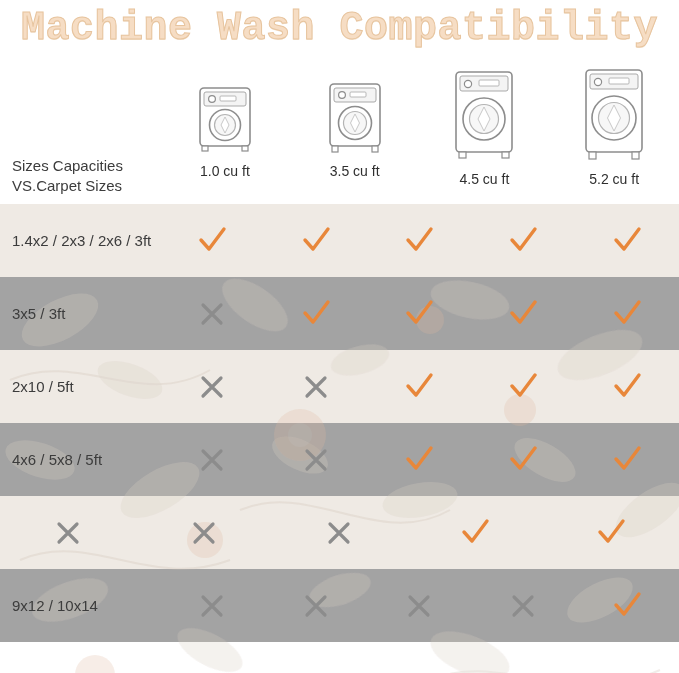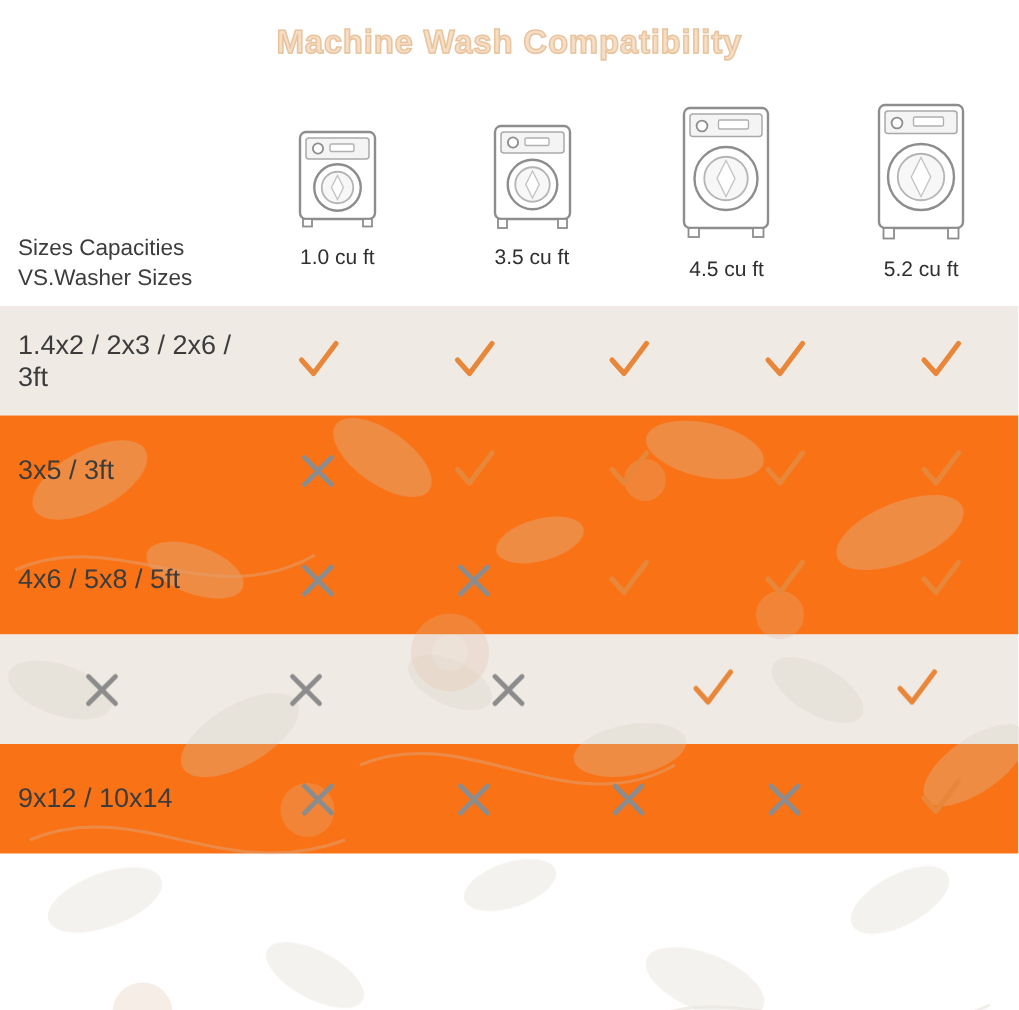--- a/index.html
+++ b/index.html
@@ -18,58 +18,59 @@
 
   
   .title-bar {
     height: 56px;
     display: flex;
     align-items: center;
     justify-content: center;
     background: #ffffff;
   }
   .title {
-    font-size: 22px;
+    font-size: 40px;
     font-weight: bold;
     letter-spacing: 0.5px;
     color: #f6ddc4;
     -webkit-text-stroke: 1px #e7c49e;
     text-shadow: 0 1px 0 #f3e4d2;
+    font-family: Liberation Mono, monospace;
   }
 
   
   .table {
     width: 679px;
     position: relative;
   }
 
   .row {
     display: flex;
     align-items: center;
     position: relative;
   }
 
   .row.header {
     height: 148px;
     align-items: flex-start;
   }
 
   .row.band-a { background: #efeae4; }
-  .row.band-b { background: #f97316; }
+  .row.band-b { background: #a3a3a3; }
 
   .row.data {
     height: 73px;
   }
 
   .label-cell {
     width: 160px;
     flex: 0 0 160px;
     padding-left: 12px;
     box-sizing: border-box;
-    font-size: 18px;
+    font-size: 15px;
     color: #3c3c3c;
     z-index: 2;
   }
 
   .row.header .label-cell {
     padding-top: 100px;
     font-size: 15px;
     line-height: 20px;
   }
 
@@ -161,21 +162,21 @@
       <path d="M10 120 C 80 90, 140 150, 210 110"></path>
       <path d="M240 250 C 310 220, 380 290, 450 250"></path>
       <path d="M430 420 C 500 390, 570 450, 660 410"></path>
       <path d="M20 300 C 90 270, 150 330, 230 300"></path>
     </g>
   </svg>
 
   <div class="row header">
     <div class="label-cell">
       <div>Sizes Capacities</div>
-      <div>VS.Washer Sizes</div>
+      <div>VS.Carpet Sizes</div>
     </div>
 
     <div class="cell">
       <svg class="washer" width="62" height="96" viewBox="0 0 62 96">
         <rect x="6" y="26" width="50" height="58" rx="4" fill="#ffffff" stroke="#8d8d8d" stroke-width="1.6"></rect>
         <rect x="10" y="30" width="42" height="14" rx="2" fill="#f4f4f4" stroke="#a9a9a9" stroke-width="1"></rect>
         <circle cx="18" cy="37" r="3.4" fill="#ffffff" stroke="#8d8d8d" stroke-width="1.2"></circle>
         <rect x="26" y="34" width="16" height="5" rx="1" fill="#ffffff" stroke="#b0b0b0" stroke-width="0.9"></rect>
         <circle cx="31" cy="63" r="15.5" fill="#ffffff" stroke="#8d8d8d" stroke-width="1.6"></circle>
         <circle cx="31" cy="63" r="10.5" fill="#f7f7f7" stroke="#b4b4b4" stroke-width="1.2"></circle>
@@ -284,20 +285,48 @@
           <path d="M5 15 L13 24 L28 4" fill="none" stroke="#E8873A" stroke-width="3.4" stroke-linecap="round" stroke-linejoin="round"></path>
         </svg>
     </div>
     <div class="cell">
       <svg class="mark" width="32" height="32" viewBox="0 0 32 32">
           <path d="M5 15 L13 24 L28 4" fill="none" stroke="#E8873A" stroke-width="3.4" stroke-linecap="round" stroke-linejoin="round"></path>
         </svg>
     </div>
   </div>
 
+  <div class="row data band-a">
+    <div class="label-cell">2x10 / 5ft</div>
+    <div class="cell">
+      <svg class="mark" width="28" height="28" viewBox="0 0 28 28">
+          <path d="M5 5 L23 23 M23 5 L5 23" fill="none" stroke="#8C8C8C" stroke-width="3.2" stroke-linecap="round"></path>
+        </svg>
+    </div>
+    <div class="cell">
+      <svg class="mark" width="28" height="28" viewBox="0 0 28 28">
+          <path d="M5 5 L23 23 M23 5 L5 23" fill="none" stroke="#8C8C8C" stroke-width="3.2" stroke-linecap="round"></path>
+        </svg>
+    </div>
+    <div class="cell">
+      <svg class="mark" width="32" height="32" viewBox="0 0 32 32">
+          <path d="M5 15 L13 24 L28 4" fill="none" stroke="#E8873A" stroke-width="3.4" stroke-linecap="round" stroke-linejoin="round"></path>
+        </svg>
+    </div>
+    <div class="cell">
+      <svg class="mark" width="32" height="32" viewBox="0 0 32 32">
+          <path d="M5 15 L13 24 L28 4" fill="none" stroke="#E8873A" stroke-width="3.4" stroke-linecap="round" stroke-linejoin="round"></path>
+        </svg>
+    </div>
+    <div class="cell">
+      <svg class="mark" width="32" height="32" viewBox="0 0 32 32">
+          <path d="M5 15 L13 24 L28 4" fill="none" stroke="#E8873A" stroke-width="3.4" stroke-linecap="round" stroke-linejoin="round"></path>
+        </svg>
+    </div>
+  </div>
 
   <div class="row data band-b">
     <div class="label-cell">4x6 / 5x8 / 5ft</div>
     <div class="cell">
       <svg class="mark" width="28" height="28" viewBox="0 0 28 28">
           <path d="M5 5 L23 23 M23 5 L5 23" fill="none" stroke="#8C8C8C" stroke-width="3.2" stroke-linecap="round"></path>
         </svg>
     </div>
     <div class="cell">
       <svg class="mark" width="28" height="28" viewBox="0 0 28 28">

